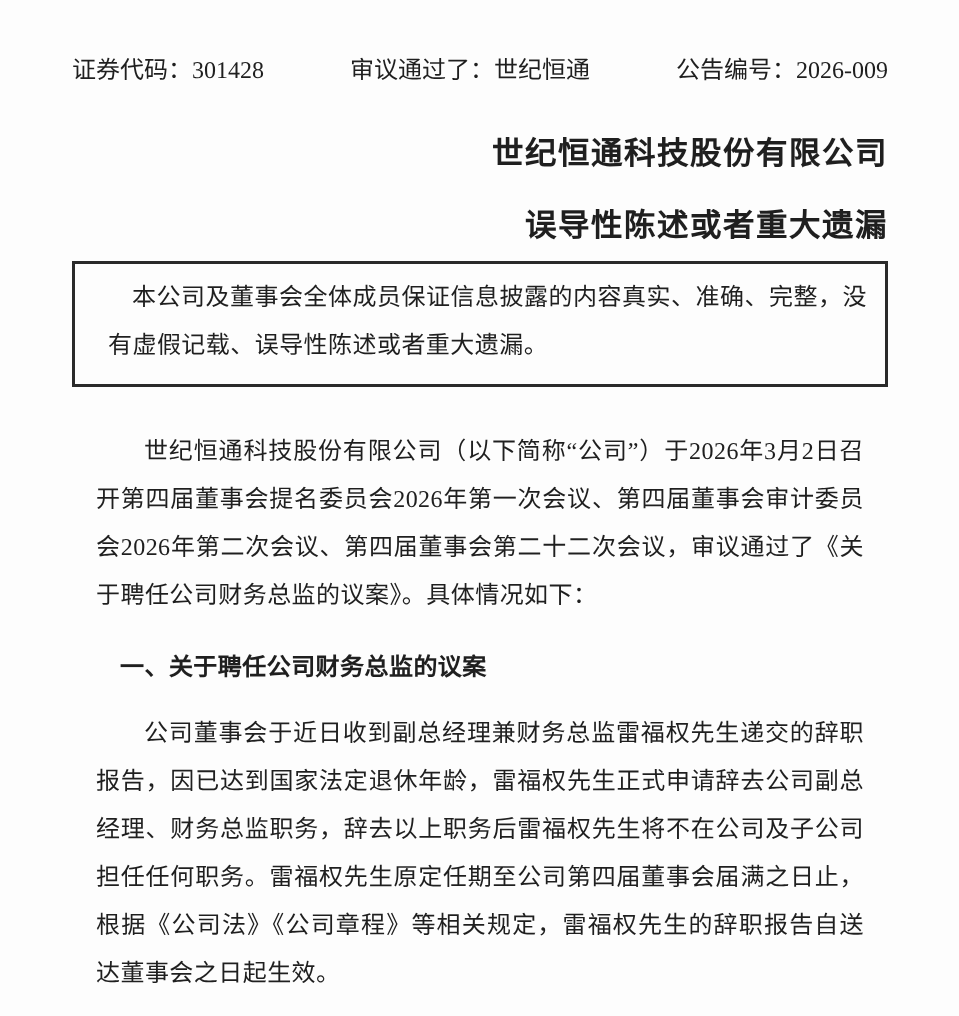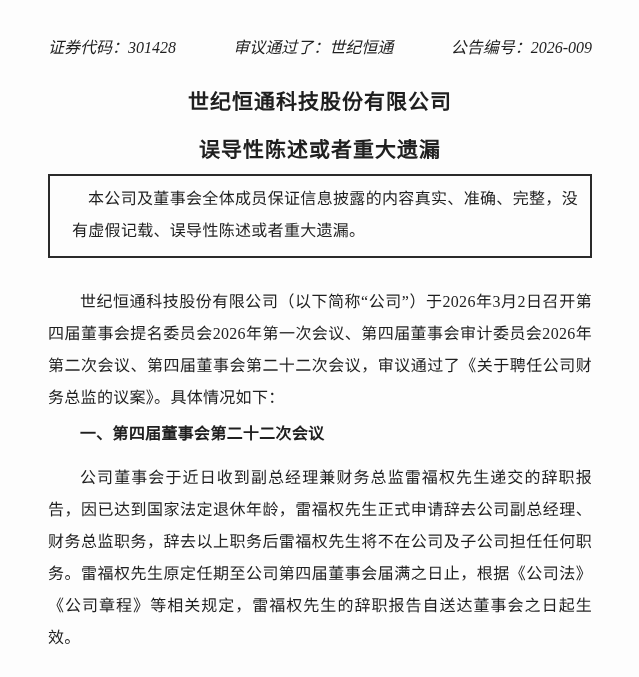--- a/index.html
+++ b/index.html
@@ -20,49 +20,48 @@
     height: 677px;
     padding: 38px 47px 0 48px;
   }
   .doc-header {
     display: flex;
     justify-content: space-between;
     align-items: flex-end;
     font-size: 16px;
     line-height: 20px;
     white-space: nowrap;
-    font-style: italic;
   }
   .title-block {
     margin-top: 20px;
   }
   .title-line {
     margin: 0;
-    text-align: center;
+    text-align: right;
     font-size: 21px;
     font-weight: bold;
     line-height: 48px;
     letter-spacing: 1px;
   }
   .disclaimer-box {
     box-sizing: border-box;
     margin-top: 0;
     border: 2px solid #2a2a2a;
     padding: 7px 12px 9px 22px;
   }
   .disclaimer-box p {
     margin: 0;
     font-size: 16px;
     line-height: 32px;
     text-indent: 1em;
     text-align: justify;
     letter-spacing: 0.3px;
   }
   .body-para {
-    margin: 0;
+    margin: 16px;
     font-size: 16px;
     line-height: 32px;
     text-indent: 2em;
     text-align: justify;
     letter-spacing: 0.3px;
   }
   .para-intro {
     margin-top: 28px;
   }
   .section-heading {
@@ -98,17 +97,17 @@
     <h1 class="title-line">世纪恒通科技股份有限公司</h1>
     <h1 class="title-line">误导性陈述或者重大遗漏</h1>
   </div>
 
   <div class="disclaimer-box">
     <p>本公司及董事会全体成员保证信息披露的内容真实、准确、完整，没有虚假记载、误导性陈述或者重大遗漏。</p>
   </div>
 
   <p class="body-para para-intro">世纪恒通科技股份有限公司（以下简称“公司”）于2026年3月2日召开第四届董事会提名委员会2026年第一次会议、第四届董事会审计委员会2026年第二次会议、第四届董事会第二十二次会议，审议通过了《关于聘任公司财务总监的议案》。具体情况如下：</p>
 
-  <h2 class="section-heading">一、第四届董事会第二十二次会议</h2>
+  <h2 class="section-heading">一、关于聘任公司财务总监的议案</h2>
 
   <p class="body-para para-resign">公司董事会于近日收到副总经理兼财务总监雷福权先生递交的辞职报告，因已达到国家法定退休年龄，雷福权先生正式申请辞去公司副总经理、财务总监职务，辞去以上职务后雷福权先生将不在公司及子公司担任任何职务。雷福权先生原定任期至公司第四届董事会届满之日止，根据《公司法》《公司章程》等相关规定，雷福权先生的辞职报告自送达董事会之日起生效。</p>
 
 </div>
 
 </body></html>

